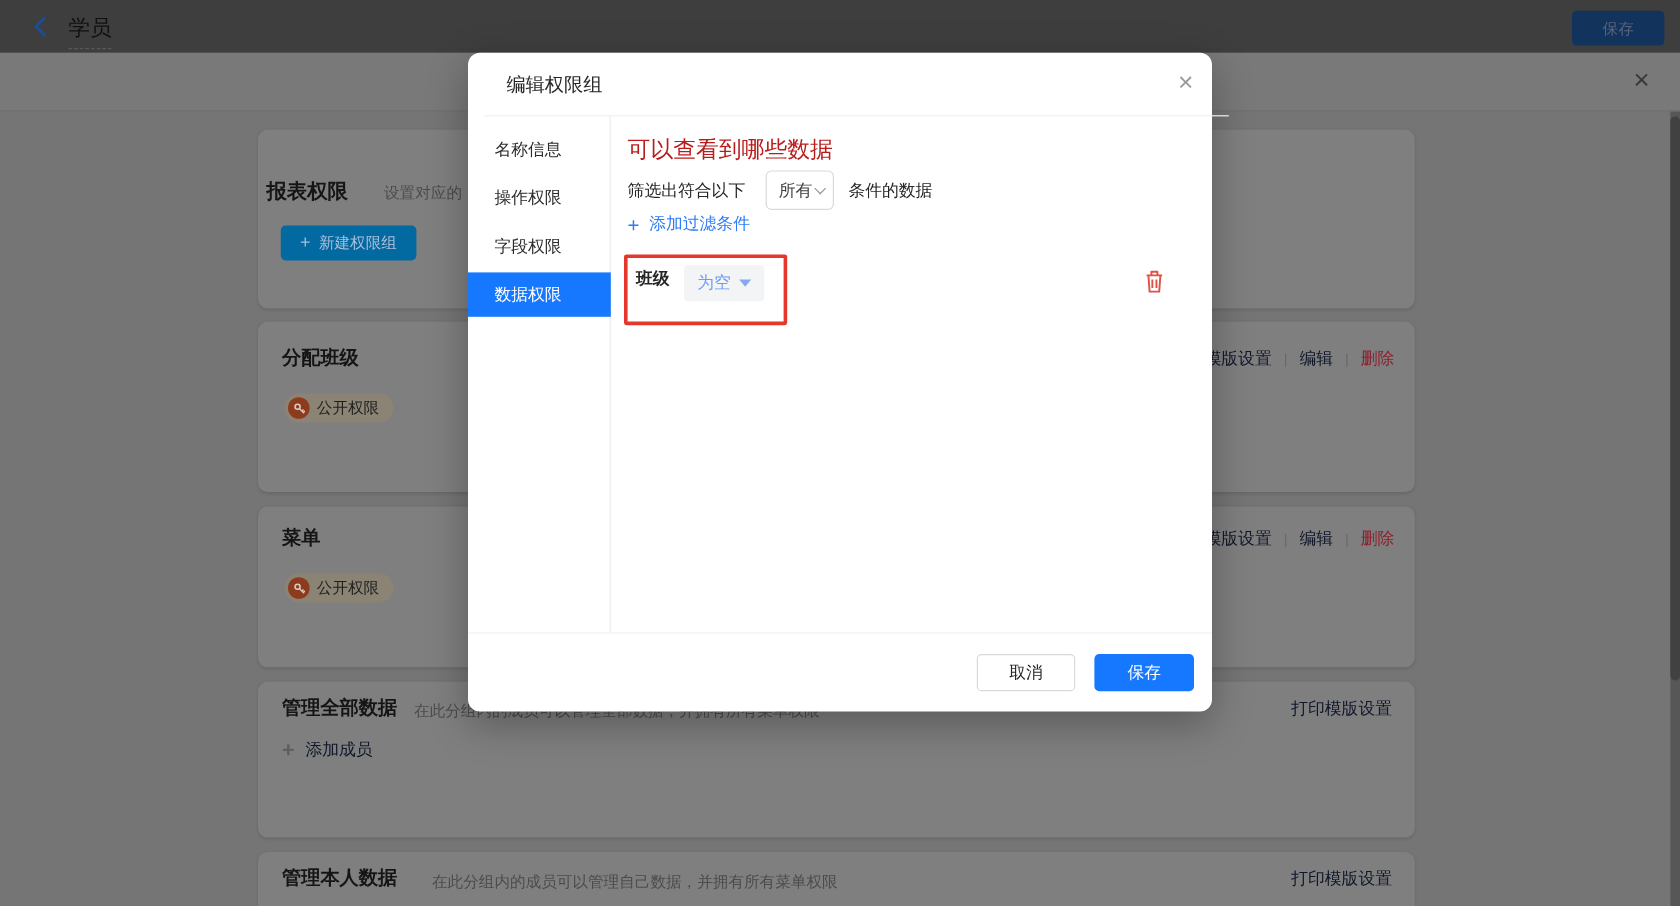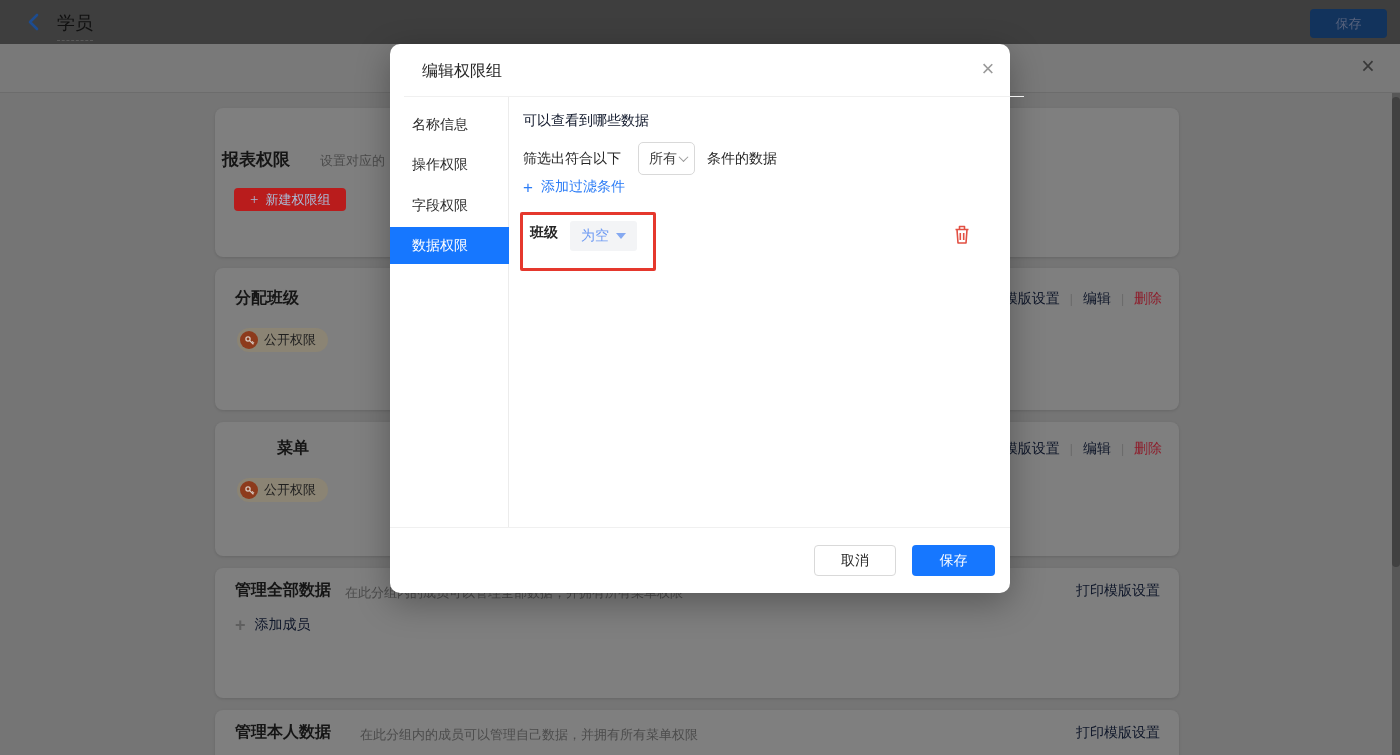--- a/index.html
+++ b/index.html
@@ -27,22 +27,22 @@
   .page-close { position:absolute; left:1354px; top:8px; width:28px; height:28px;
     font-size:23px; line-height:28px; text-align:center; color:#383838; cursor:pointer; }
   
   .page-body { position:absolute; left:0; top:93px; width:1400px; height:662px; background:#757575; }
   .card { position:absolute; left:215px; width:964px; background:#7f7f7f; border-radius:8px;
     box-shadow:0 1px 3px rgba(0,0,0,0.12); }
   .card-title { position:absolute; left:20px; font-size:16px; font-weight:bold; color:#151515; }
   .card-title.lg { font-size:17px; }
   .card-desc { position:absolute; font-size:13px; color:#4c4c4c; }
   .btn-new-group {
-    position:absolute; left:19px; top:80px; height:23px; padding:0 16px; border:none; border-radius:4px;
-    background:#b91c1c; color:#a9bed9; font-size:13px; cursor:pointer; font-family:Liberation Serif, serif;
+    position:absolute; left:19px; top:80px; height:29px; padding:0 16px; border:none; border-radius:4px;
+    background:#0369a1; color:#a9bed9; font-size:13px; cursor:pointer; font-family:Liberation Sans, sans-serif;
   }
   .badge { position:absolute; left:22px; display:inline-flex; align-items:center; height:24px;
     padding:0 12px 0 3px; border-radius:12px; background:#8b8474; cursor:pointer; }
   .badge-key { width:18px; height:18px; border-radius:50%; background:#8d3b1c;
     display:flex; align-items:center; justify-content:center; margin-right:6px; }
   .badge-label { font-size:13px; color:#1f1f1f;text-align:right; }
   .links-row { position:absolute; right:17px; display:flex; align-items:center; gap:10px; font-size:14px; }
   .link-blue { color:#0f172a; cursor:pointer; }
   .link-red { color:#8e1e2c; cursor:pointer; }
   .link-sep { color:#6a6a6a; font-size:12px; }
@@ -59,21 +59,21 @@
     border-bottom:1px solid #f0f0f0; }
   .modal-title { position:absolute; left:18px; top:17px; font-size:16px; color:#262626; font-weight:500; }
   .modal-close { position:absolute; right:22px; top:11px; width:28px; height:28px; font-size:22px;
     line-height:28px; text-align:center; color:#9a9a9a; cursor:pointer; }
   .modal-side { position:absolute; left:0; top:53px; width:119px; height:430px;
     border-right:1px solid #ececec; }
   .side-item { position:absolute; left:0; width:119px; height:37px; line-height:37px;
     text-align:center; padding-right:19px; font-size:14px; color:#2b2b2b; cursor:pointer; }
   .side-item.selected { background:#1677ff; color:#ffffff; }
   .modal-content { position:absolute; left:119px; top:53px; width:501px; height:430px; }
-  .hint { position:absolute; left:14px; top:15px; color:#0f172a; font-size:14px; }
+  .hint { position:absolute; left:14px; top:15px; color:#b91c1c; font-size:19px; }
   .filter-line { position:absolute; left:14px; top:45px; height:33px; display:flex;
     align-items:center; color:#262626; }
   .filter-prefix { margin-right:17px; }
   .filter-select { display:inline-flex; align-items:center; justify-content:space-between;
     width:57px; height:33px; padding:0 7px 0 10px; border:1px solid #d9d9d9; border-radius:5px;
     cursor:pointer; color:#404040; }
   .caret-v { width:7px; height:7px; border-right:1.5px solid #999; border-bottom:1.5px solid #999;
     transform:rotate(45deg) translate(-1px,-1px); }
   .filter-suffix { margin-left:12px; }
   .add-filter { position:absolute; left:14px; top:81px; display:flex; align-items:center; gap:8px;
@@ -139,21 +139,21 @@
           <svg width="11" height="11" viewBox="0 0 11 11">
               <circle cx="4" cy="4" r="2.1" fill="none" stroke="#d8c9c0" stroke-width="1.3"></circle>
               <path d="M5.6 5.6 L9.4 9.4 M7.6 7.6 L8.9 6.3 M8.7 8.7 L10 7.4" stroke="#d8c9c0" stroke-width="1.2" fill="none"></path>
             </svg>
         </span>
         <span class="badge-label">公开权限</span>
       </div>
     </div>
 
     <div class="card" style="top:329px;height:134px;">
-      <span class="card-title" style="top:16px;margin-left:42px;">菜单</span>
+      <span class="card-title" style="top:16px;">菜单</span>
       <div class="links-row" style="top:18px;">
         <span class="link-blue">模版设置</span>
         <span class="link-sep">|</span>
         <span class="link-blue">编辑</span>
         <span class="link-sep">|</span>
         <span class="link-red">删除</span>
       </div>
       <div class="badge" style="top:56px;">
         <span class="badge-key">
           <svg width="11" height="11" viewBox="0 0 11 11">

